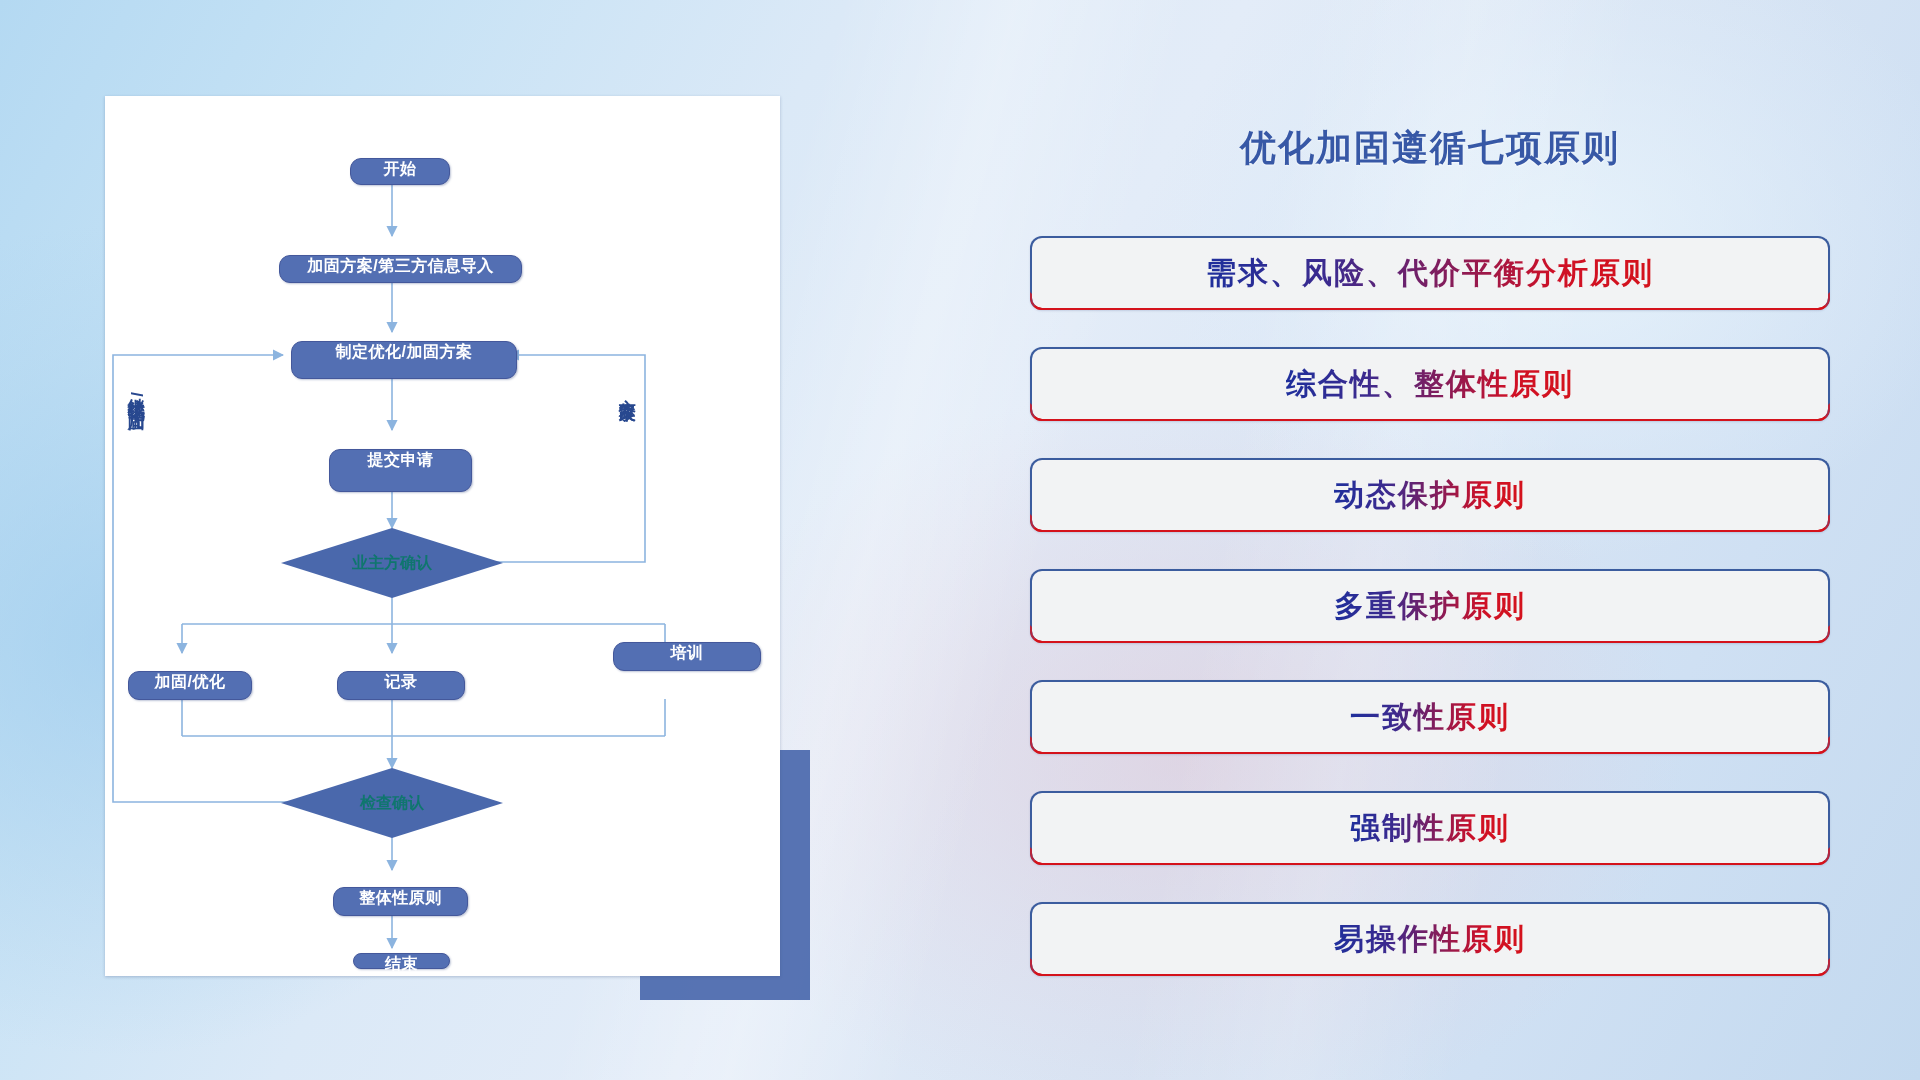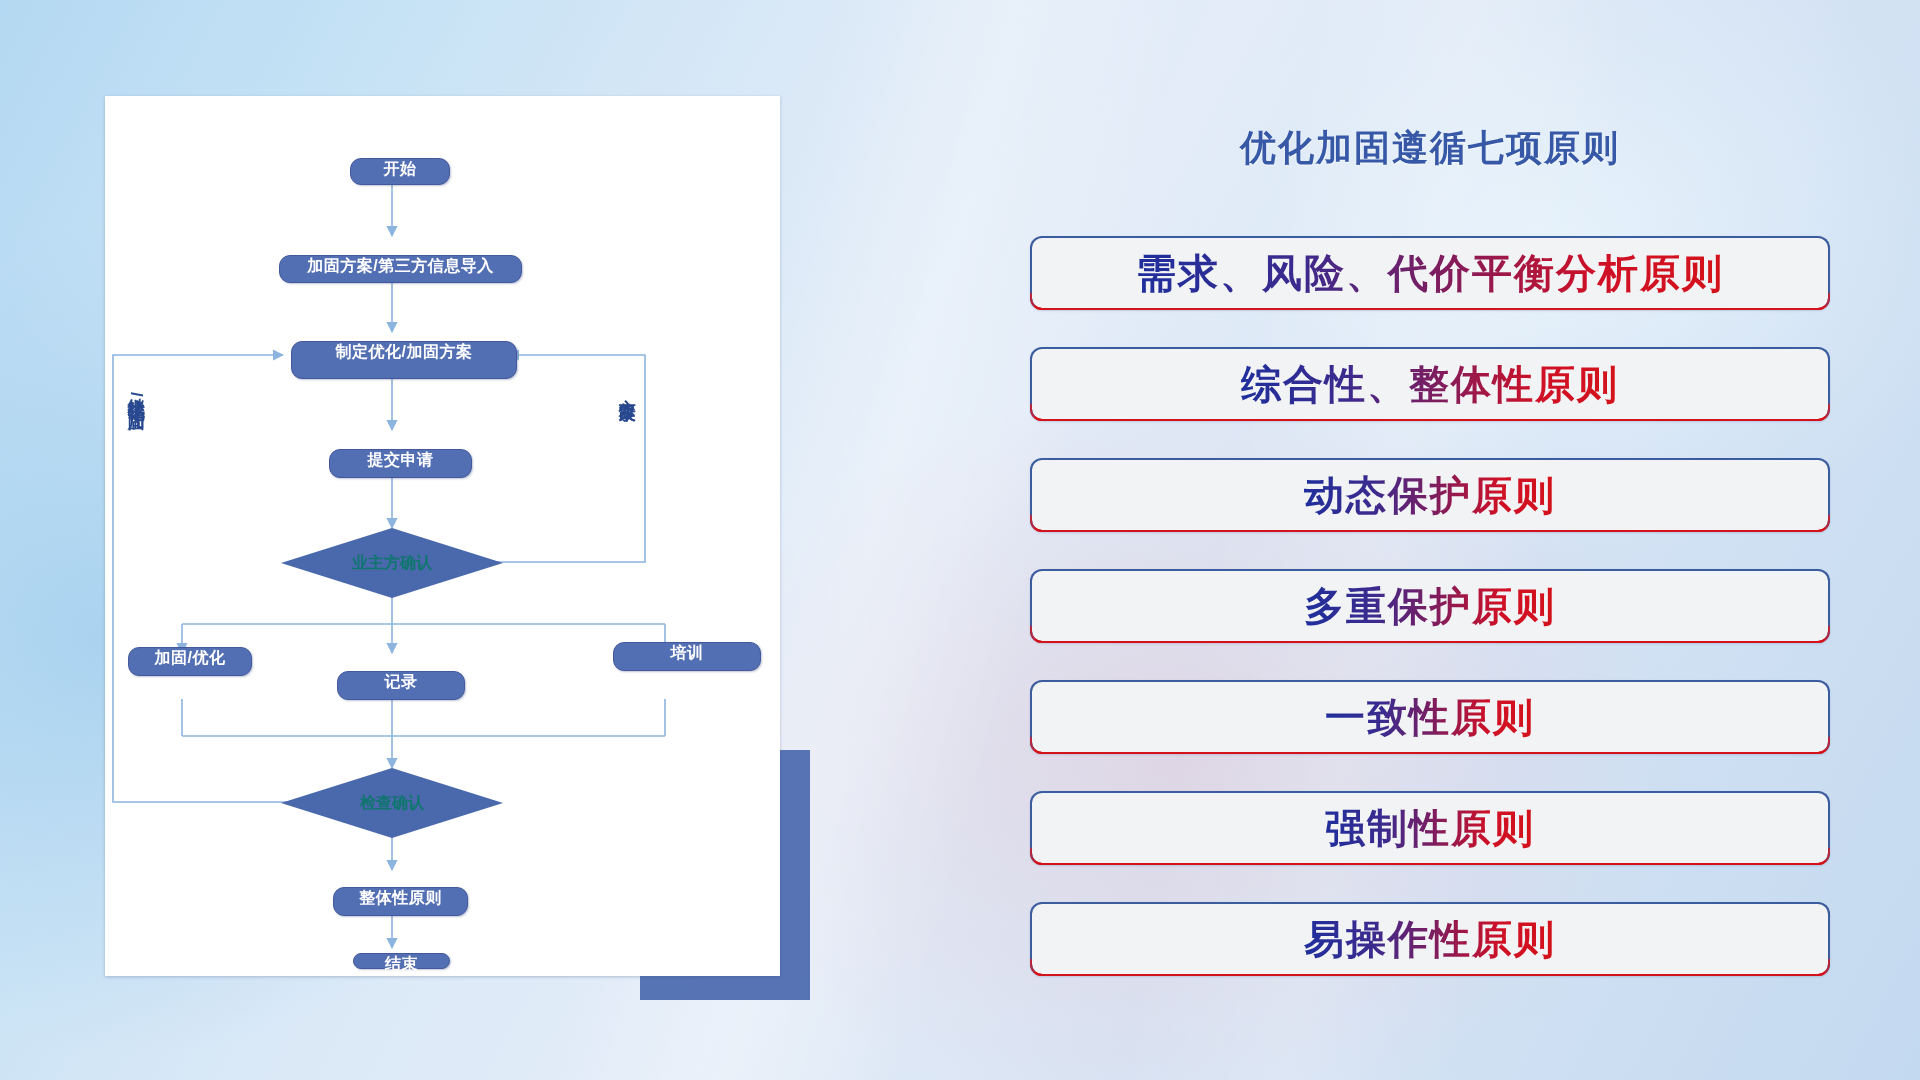--- a/index.html
+++ b/index.html
@@ -159,21 +159,21 @@
     height: 14px;
     border: 2px solid transparent;
     border-bottom-color: #d4121b;
     border-left-color: #b8243b;
     border-right-color: #b8243b;
     border-radius: 0 0 12px 12px;
     pointer-events: none;
   }
 
   .card-text {
-    font-size: 40px;
+    font-size: 30px;
     font-weight: bold;
     letter-spacing: 2px;
     background: linear-gradient(90deg, #1f2f9c 0%, #3c2a8e 28%, #8a1b56 56%, #cf1026 78%, #d4121b 100%);
     -webkit-background-clip: text;
     background-clip: text;
     color: transparent;
     -webkit-text-fill-color: transparent;
     white-space: nowrap;
   }
 </style>
@@ -229,30 +229,30 @@
       </div>
 
       <div class="node" style="left:166px; top:159px; width:243px; height:28px;">
         <span>加固方案/第三方信息导入</span>
       </div>
 
       <div class="node" style="left:178px; top:245px; width:226px; height:38px;">
         <span>制定优化/加固方案</span>
       </div>
 
-      <div class="node" style="left:216px; top:353px; width:143px; height:29px;">
+      <div class="node" style="left:216px; top:353px; width:143px; height:43px;">
         <span>提交申请</span>
       </div>
 
       <div class="diamond-wrap" style="left:176px; top:432px; width:222px; height:70px;">
         <div class="dshape"></div>
         <span class="dlabel">业主方确认</span>
       </div>
 
-      <div class="node" style="left:15px; top:551px; width:124px; height:29px;">
+      <div class="node" style="left:15px; top:575px; width:124px; height:29px;">
         <span>加固/优化</span>
       </div>
 
       <div class="node" style="left:224px; top:575px; width:128px; height:29px;">
         <span>记录</span>
       </div>
 
       <div class="node" style="left:500px; top:546px; width:148px; height:29px;">
         <span>培训</span>
       </div>

